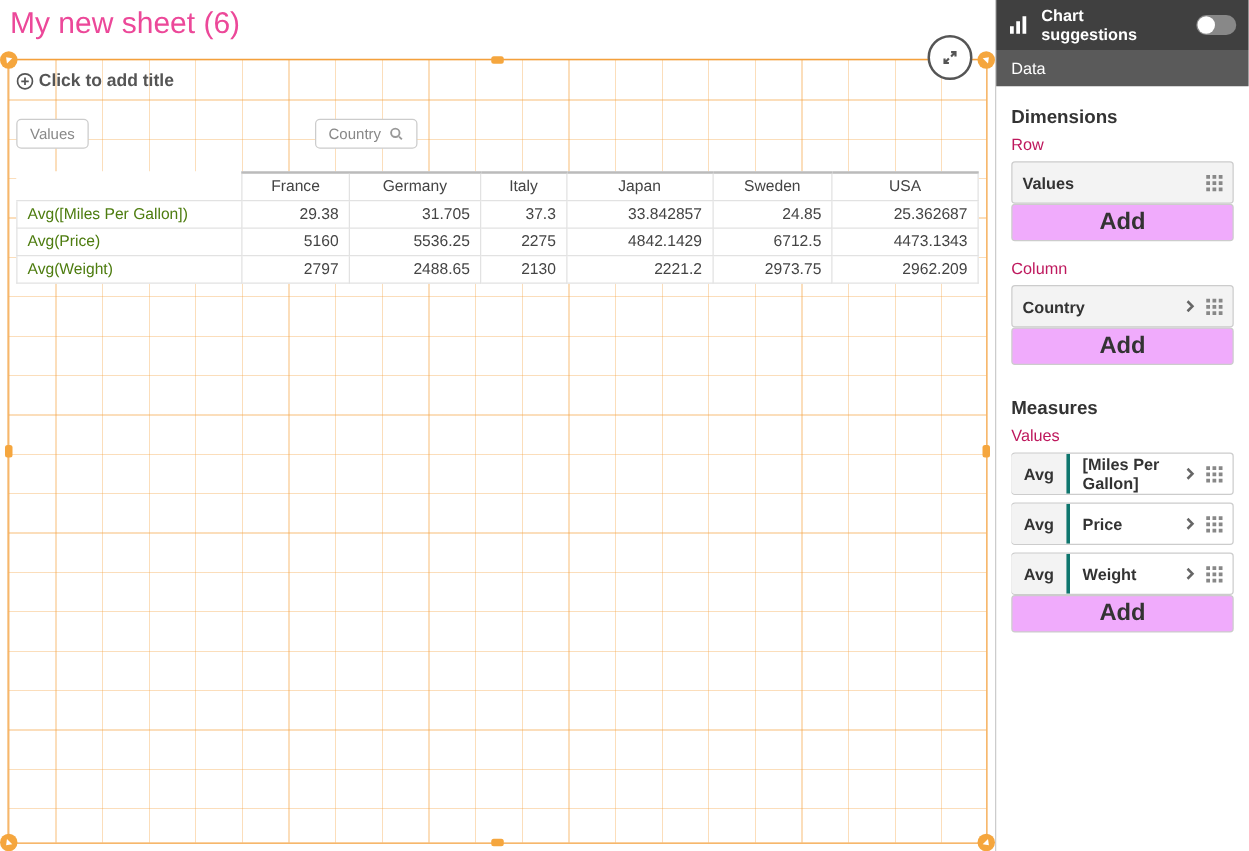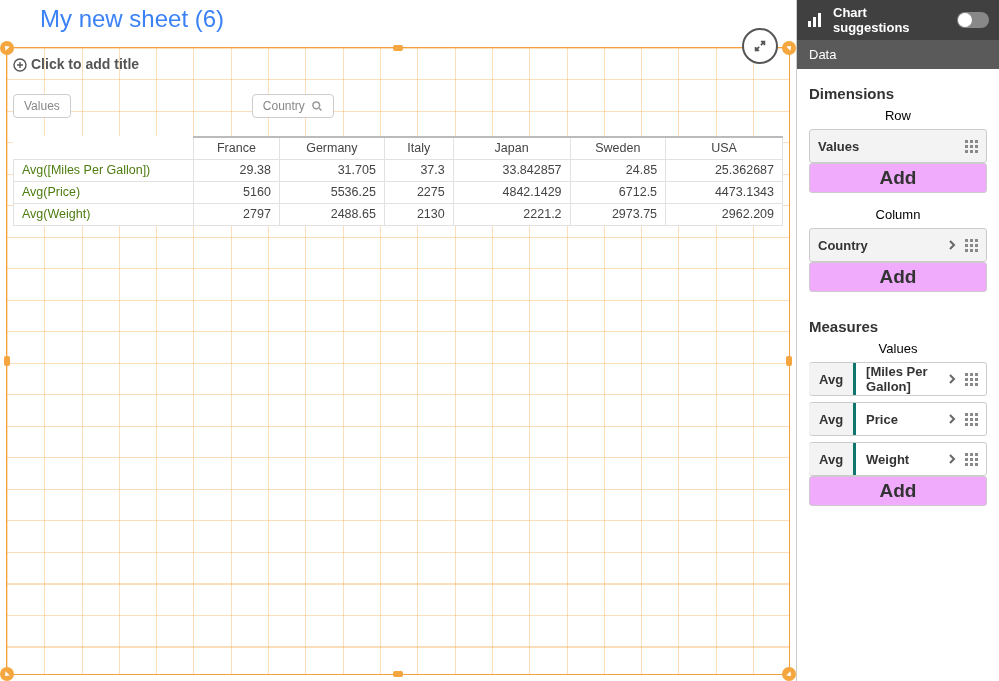--- a/index.html
+++ b/index.html
@@ -10,23 +10,22 @@
   
   .canvas-wrap {
     position: relative;
     flex: 1;
     background: #fff;
   }
   .sheet-title {
     position: absolute;
     top: 5px; left: 8px;
     font-size: 24px;
-    color: #3b82f6;
+    color: #ec4899;
     font-weight: 400;
-    margin-left: 32px;
   }
 
   .selection-frame {
     position: absolute;
     left: 6px;
     top: 47px;
     right: 6px;
     bottom: 6px;
     border: 1px solid #f4a03c;
   }
@@ -158,21 +157,21 @@
     content:""; position:absolute; width:14px; height:14px; background:#fff; border-radius:50%; left:1px; top:1px;
   }
   .panel-section-head {
     background:#5a5a5a; color:#fff; font-size:13px; padding:7px 12px;
   }
   .panel-body {
     padding: 10px 12px;
     overflow:auto;
   }
   .sect-title { font-size:15px; font-weight:700; color:#333; margin-top:6px; }
-  .sect-sub { font-size:13px; color:#000000; margin-top:6px; margin-bottom:4px;text-align:center; }
+  .sect-sub { font-size:13px; color:#be185d; margin-top:6px; margin-bottom:4px; }
 
   .pill {
     border:1px solid #ccc;
     border-radius:3px;
     height:34px;
     display:flex; align-items:center;
     padding:0 8px;
     font-size:13px;
     color:#333;
     margin-top:6px;

